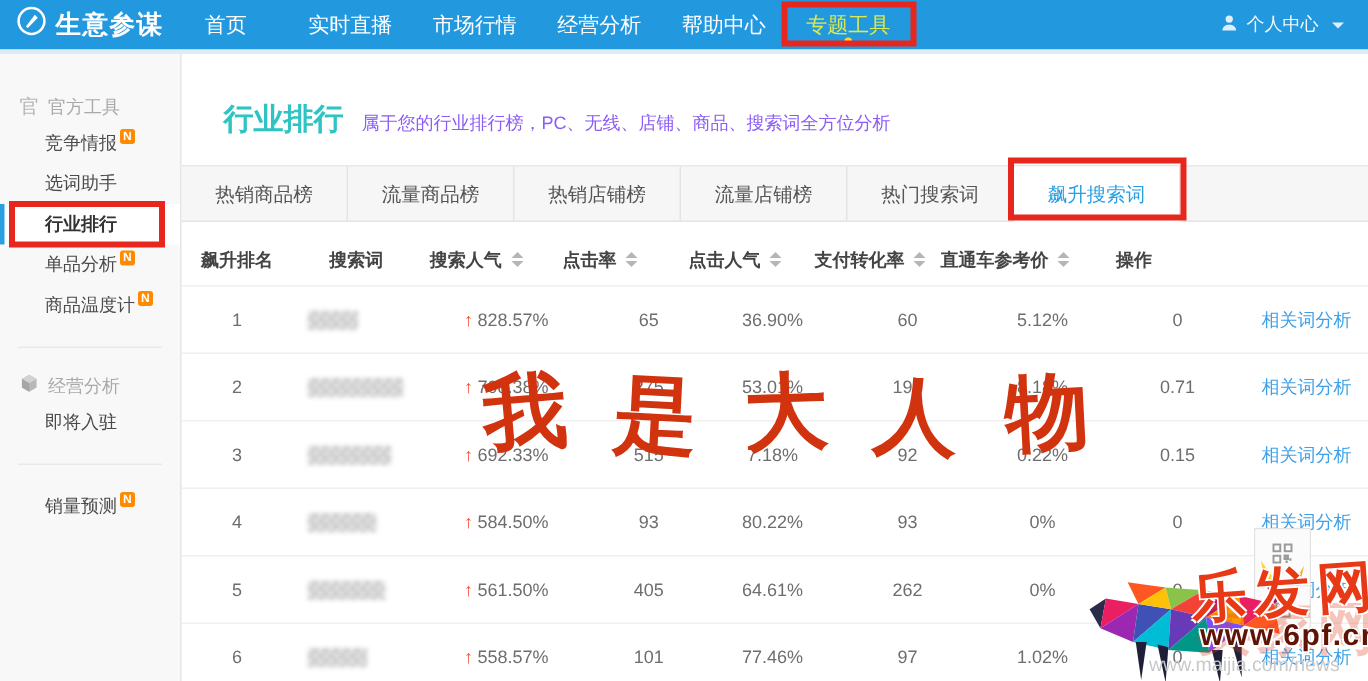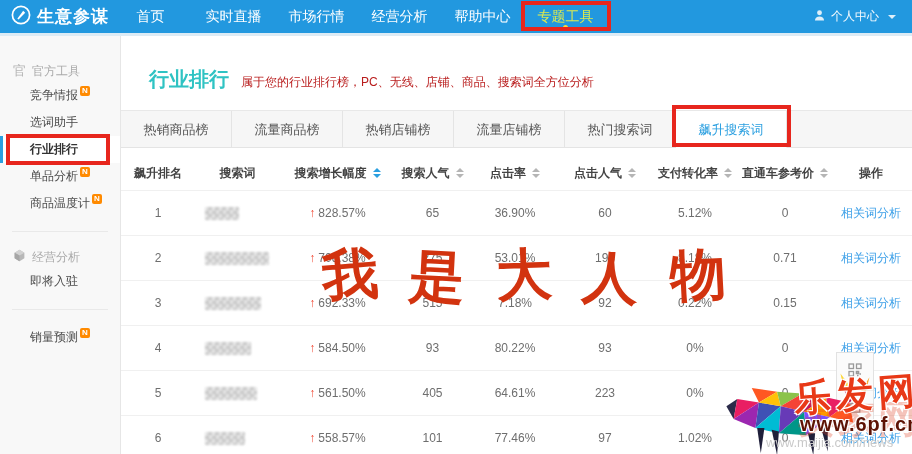--- a/index.html
+++ b/index.html
@@ -35,21 +35,21 @@
   .side-item.active::before{content:"";position:absolute;left:0;top:0;bottom:0;width:3px;background:#2a9fe0}
   .badge{display:inline-block;background:#ff8a00;color:#fff;font-size:8px;line-height:10px;
     padding:0 2px;border-radius:2px;vertical-align:6px;margin-left:2px;font-weight:bold}
   .side-divider{height:1px;background:#e9e9e9;margin:14px 12px}
   .official-glyph{color:#b5b5b5;font-size:13px}
 
   
   .main{position:absolute;left:121px;top:36px;right:0;bottom:0;background:#fff;z-index:1}
   .title-row{padding:30px 0 0 28px;display:flex;align-items:baseline;gap:12px}
   .page-title{font-size:20px;font-weight:bold;color:#2fc3c3;white-space:nowrap}
-  .page-subtitle{font-size:12px;color:#b91c1c;white-space:nowrap}
+  .page-subtitle{font-size:12px;color:#8b5cf6;white-space:nowrap}
   .tabs{display:flex;margin-top:17px;height:38px;background:#f6f6f6;border-top:1px solid #e8e8e8}
   .tab{width:111px;line-height:37px;text-align:center;font-size:13px;color:#555;
     border-right:1px solid #e4e4e4;border-bottom:1px solid #e4e4e4;cursor:pointer;white-space:nowrap}
   .tab.active{background:#fff;color:#2a9fe0;border-bottom-color:#fff}
   .tab-filler{flex:1;border-bottom:1px solid #e4e4e4}
 
   
   .table{margin-top:8px}
   .tr{display:flex;align-items:center}
   .thead{height:34px;font-weight:bold;color:#444;font-size:12px}
@@ -176,27 +176,20 @@
         <div class="tab-filler"></div>
       </div>
     <div class="table">
       <div class="tr thead">
           <div class="cell" style="width: 74px;">
             <span>飙升排名</span>
           </div>
           <div class="cell" style="width: 85px;">
             <span>搜索词</span>
           </div>
-          <div class="cell" style="width: 115px;">
-            <span>搜索增长幅度</span>
-            <span class="sort on">
-              <span class="tri-up"></span>
-              <span class="tri-down"></span>
-            </span>
-          </div>
           <div class="cell" style="width: 75px;">
             <span>搜索人气</span>
             <span class="sort">
               <span class="tri-up"></span>
               <span class="tri-down"></span>
             </span>
           </div>
           <div class="cell" style="width: 90px;">
             <span>点击率</span>
             <span class="sort">
@@ -306,21 +299,21 @@
             <div class="cell" style="width: 74px;">5</div>
             <div class="cell left" style="width: 85px;">
               <div class="blur-box" style="width: 52px;"></div>
             </div>
             <div class="cell" style="width: 115px;">
               <span class="up-arrow">↑</span>
               <span>561.50%</span>
             </div>
             <div class="cell" style="width: 75px;">405</div>
             <div class="cell" style="width: 90px;">64.61%</div>
-            <div class="cell" style="width: 90px;">223</div>
+            <div class="cell" style="width: 90px;">262</div>
             <div class="cell" style="width: 90px;">0%</div>
             <div class="cell" style="width: 90px;">0</div>
             <div class="cell" style="width: 82px;">
               <span class="link">相关词分析</span>
             </div>
           </div>
           <div class="tr row">
             <div class="cell" style="width: 74px;">6</div>
             <div class="cell left" style="width: 85px;">
               <div class="blur-box" style="width: 40px;"></div>

